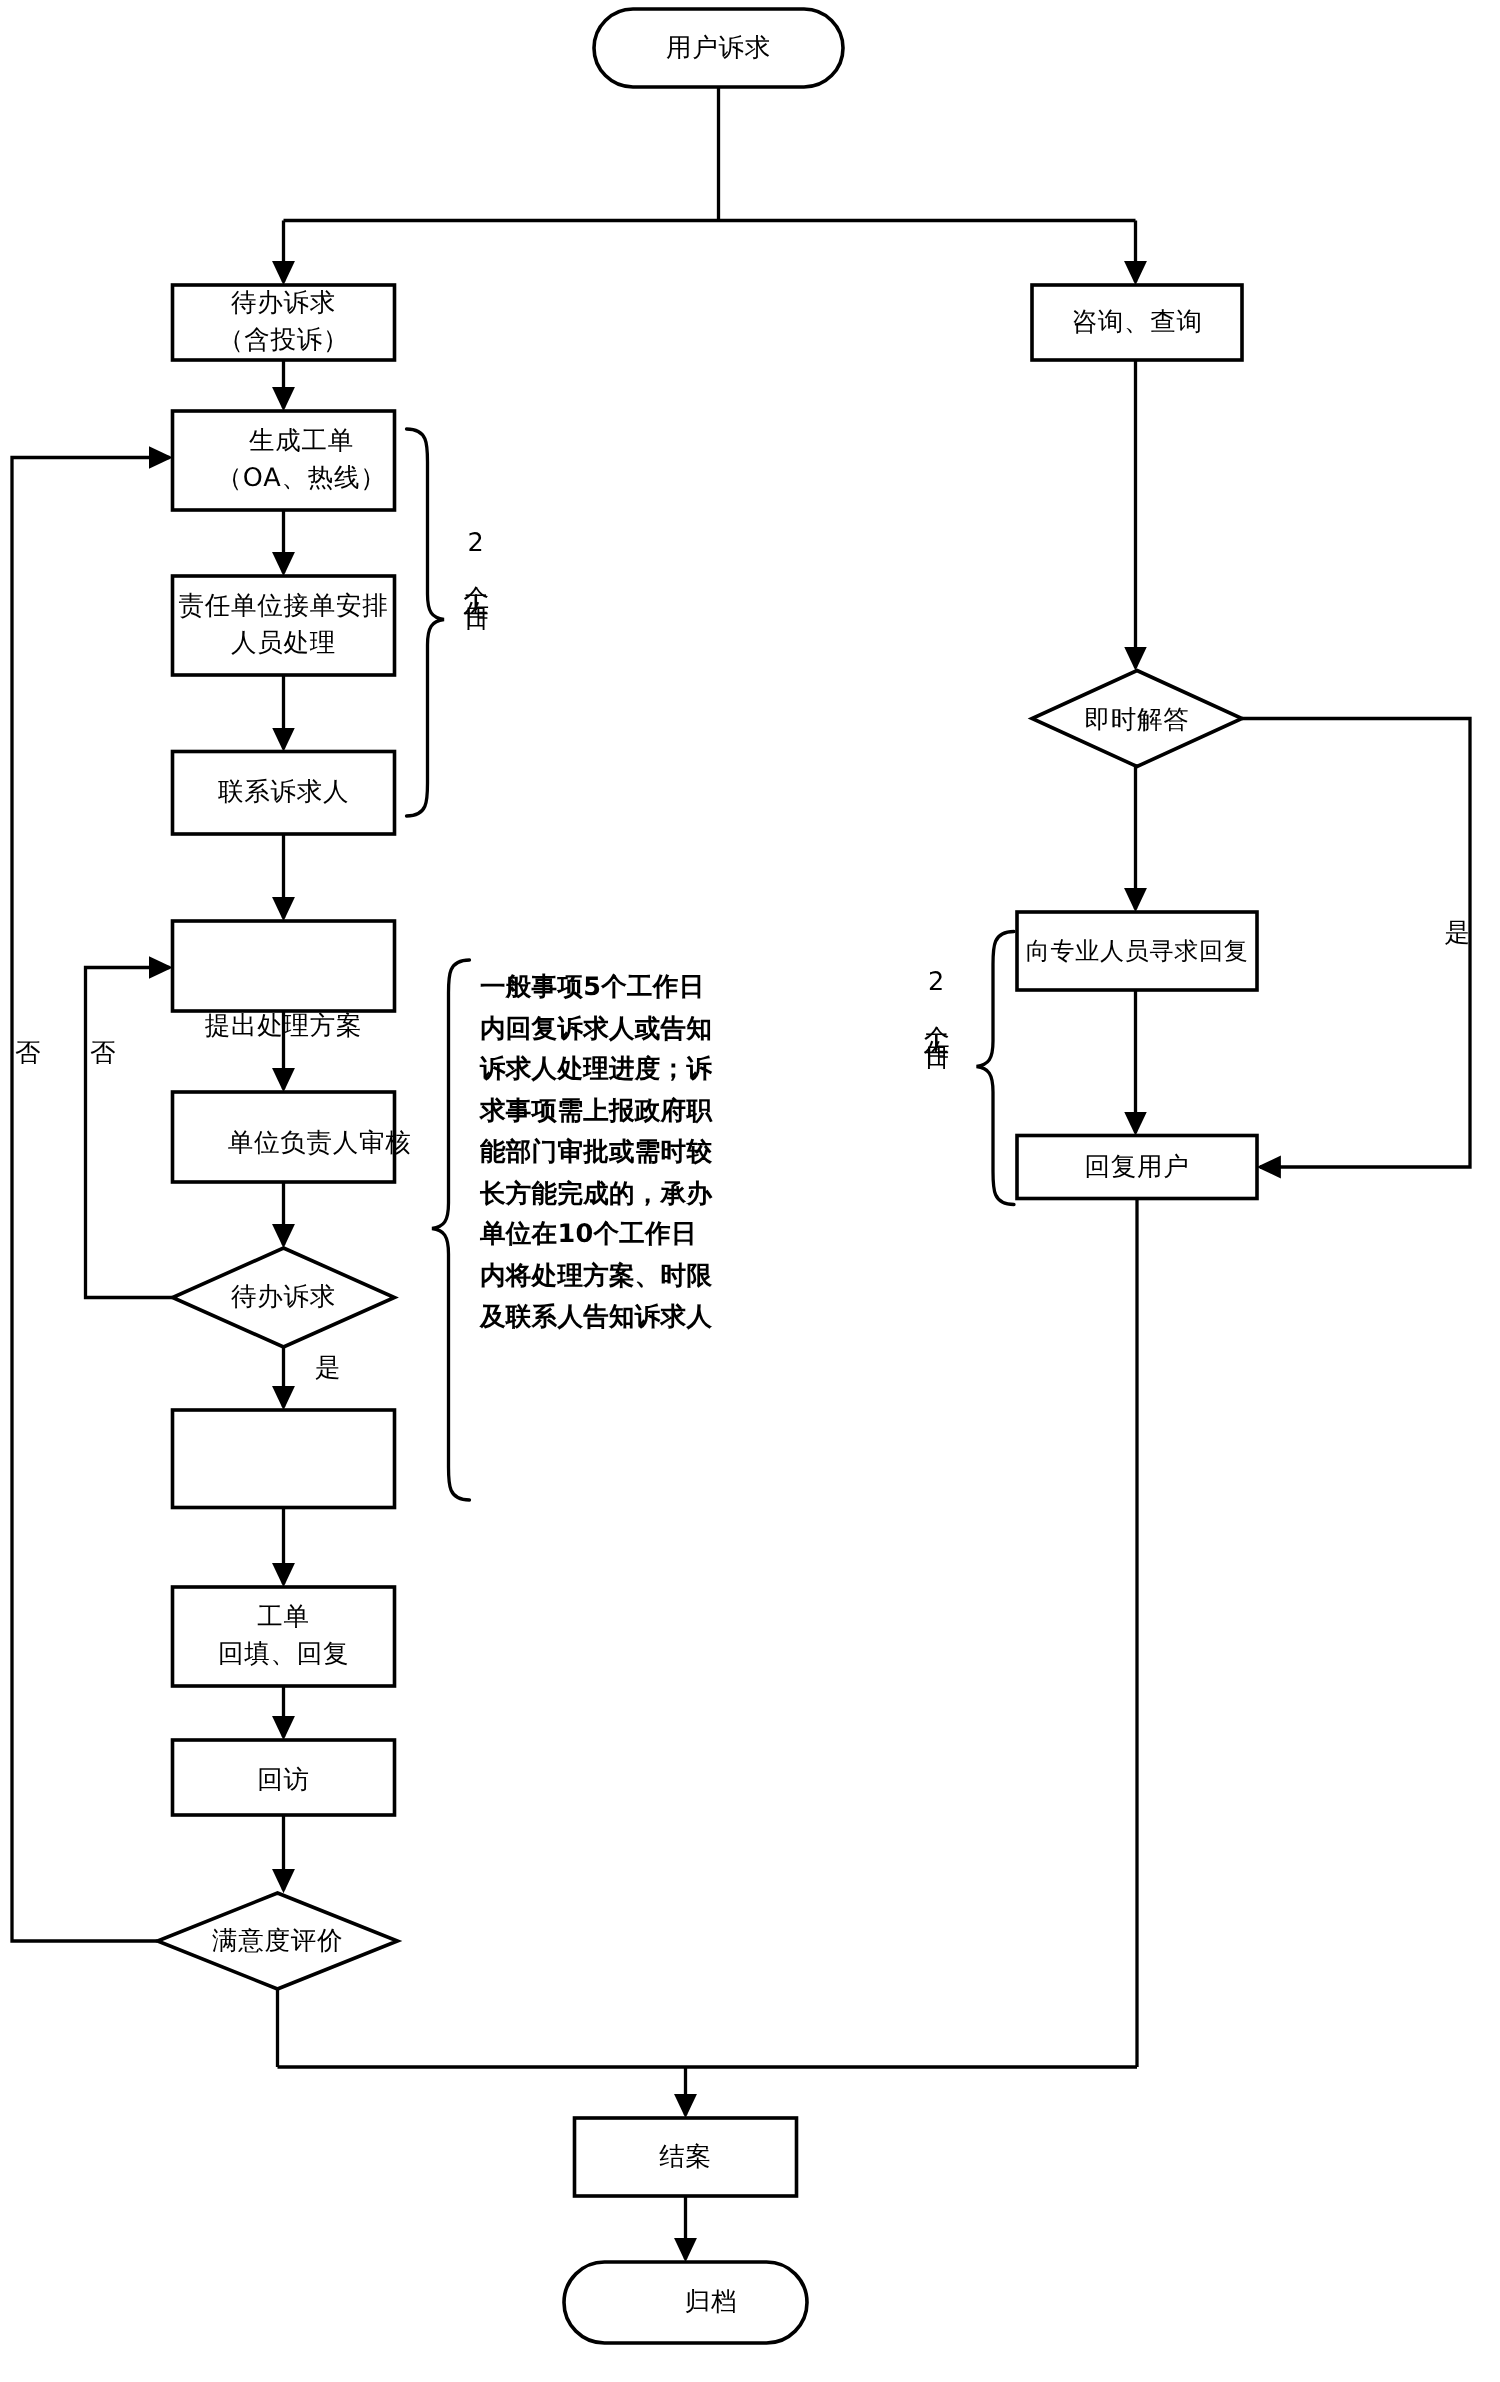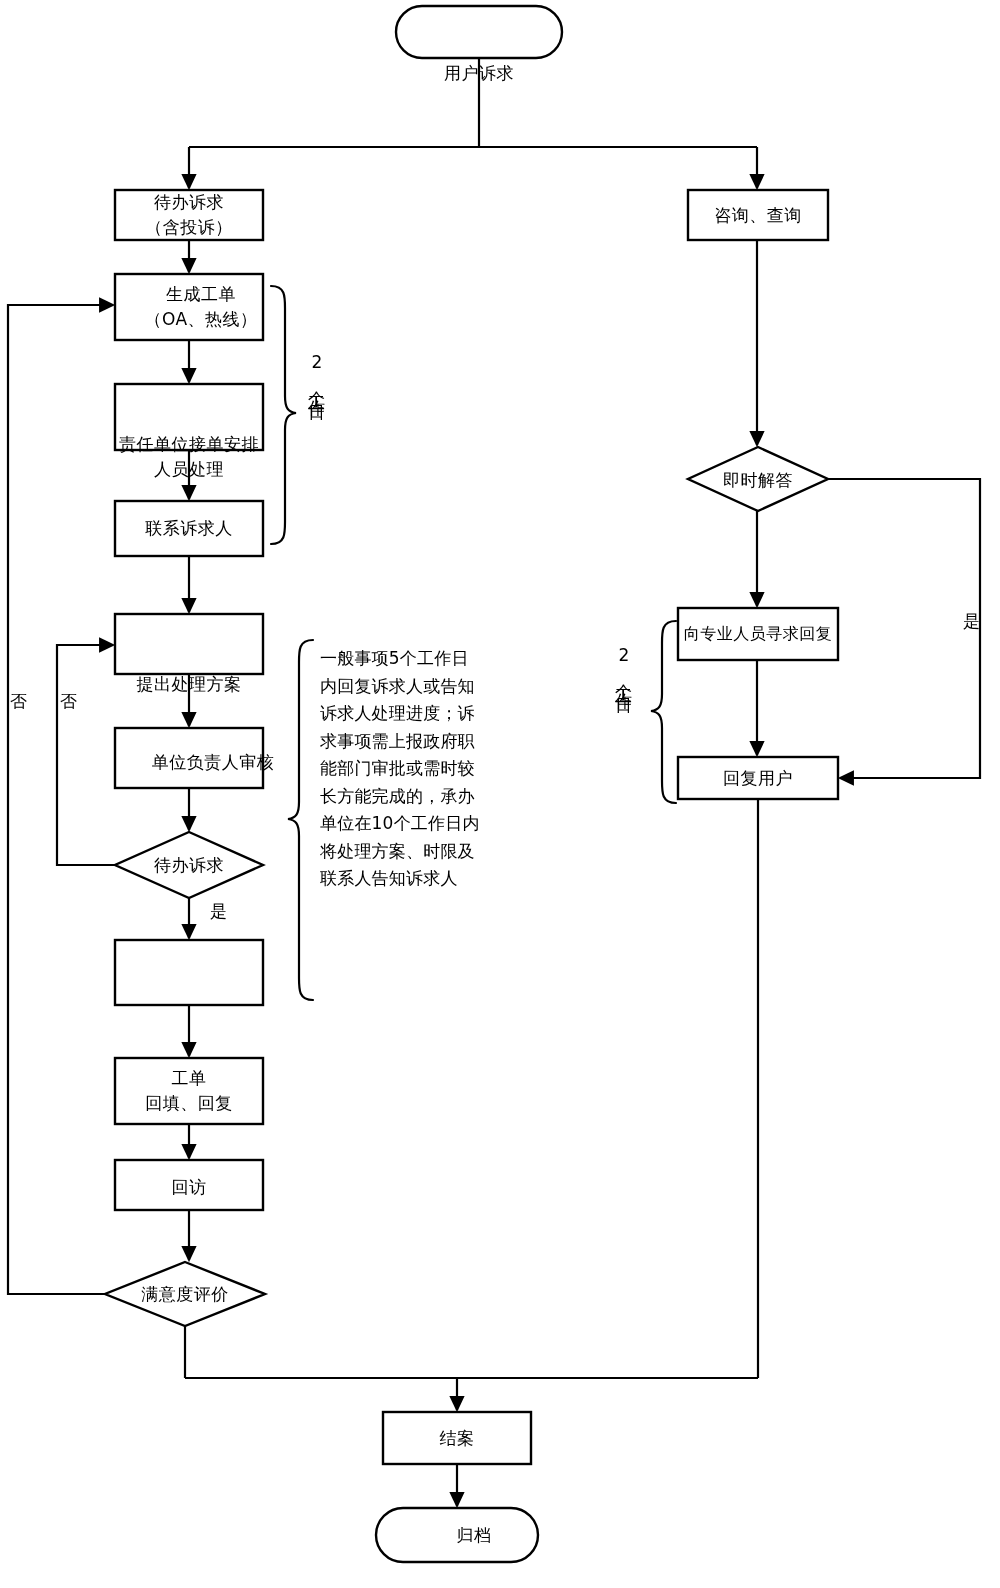--- a/index.html
+++ b/index.html
@@ -69,20 +69,21 @@
     line-height: 1;
   }
   .note-text {
     position: absolute;
     font-size: 17px;
     line-height: 1.62;
     color: #000000;
     letter-spacing: 0.2px;
     text-align: left;
     width: 160px;
+    font-weight: bold;
   }
 </style>
 </head>
 <body>
 
 <div id="flow-root">
 
   <svg id="flow-svg" viewBox="0 0 1000 1588">
     <defs>
       <marker id="arrow" viewBox="0 0 12 12" refX="9.5" refY="6" markerWidth="8" markerHeight="8" orient="auto-start-reverse">
@@ -189,31 +190,31 @@
 
     <path class="brace" d="M 676 621
              C 662 621, 662 631, 662 643
              L 662 694
              C 662 706, 659 710, 651 711
              C 659 712, 662 716, 662 728
              L 662 781
              C 662 793, 662 803, 676 803"></path>
   </svg>
 
-  <div class="node-text" style="left:396px; top:6px; width:166px; height:52px;margin-top:41px;">用户诉求</div>
+  <div class="node-text" style="left:396px; top:6px; width:166px; height:52px;">用户诉求</div>
 
   <div class="node-text" style="left:115px; top:190px; width:148px; height:50px;">待办诉求
 （含投诉）</div>
 
   <div class="node-text" style="left:688px; top:190px; width:140px; height:50px;">咨询、查询</div>
 
   <div class="node-text" style="left:115px; top:274px; width:148px; height:66px;padding-left:12px;">生成工单
 （OA、热线）</div>
 
-  <div class="node-text" style="left:115px; top:384px; width:148px; height:66px;margin-top:40px;">责任单位接单安排
+  <div class="node-text" style="left:115px; top:384px; width:148px; height:66px;">责任单位接单安排
 人员处理</div>
 
   <div class="node-text" style="left:115px; top:501px; width:148px; height:55px;">联系诉求人</div>
 
   <div class="node-text" style="left:115px; top:614px; width:148px; height:60px;margin-top:40px;">提出处理方案</div>
 
   <div class="node-text" style="left:115px; top:728px; width:148px; height:68px;margin-left:24px;">单位负责人审核</div>
 
   <div class="node-text" style="left:115px; top:840px; width:148px; height:50px;">待办诉求</div>
 

